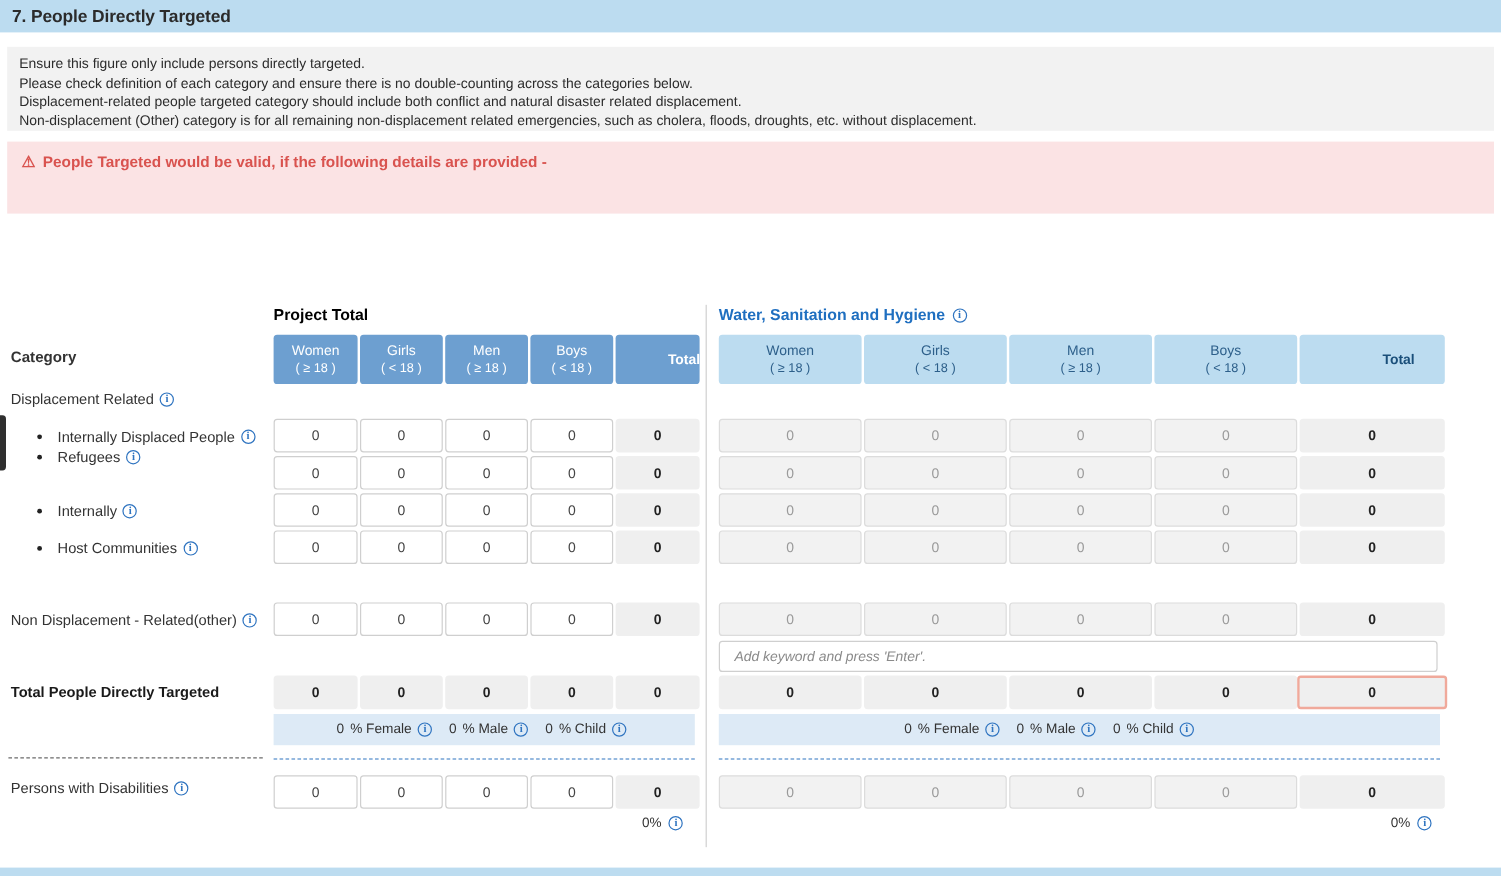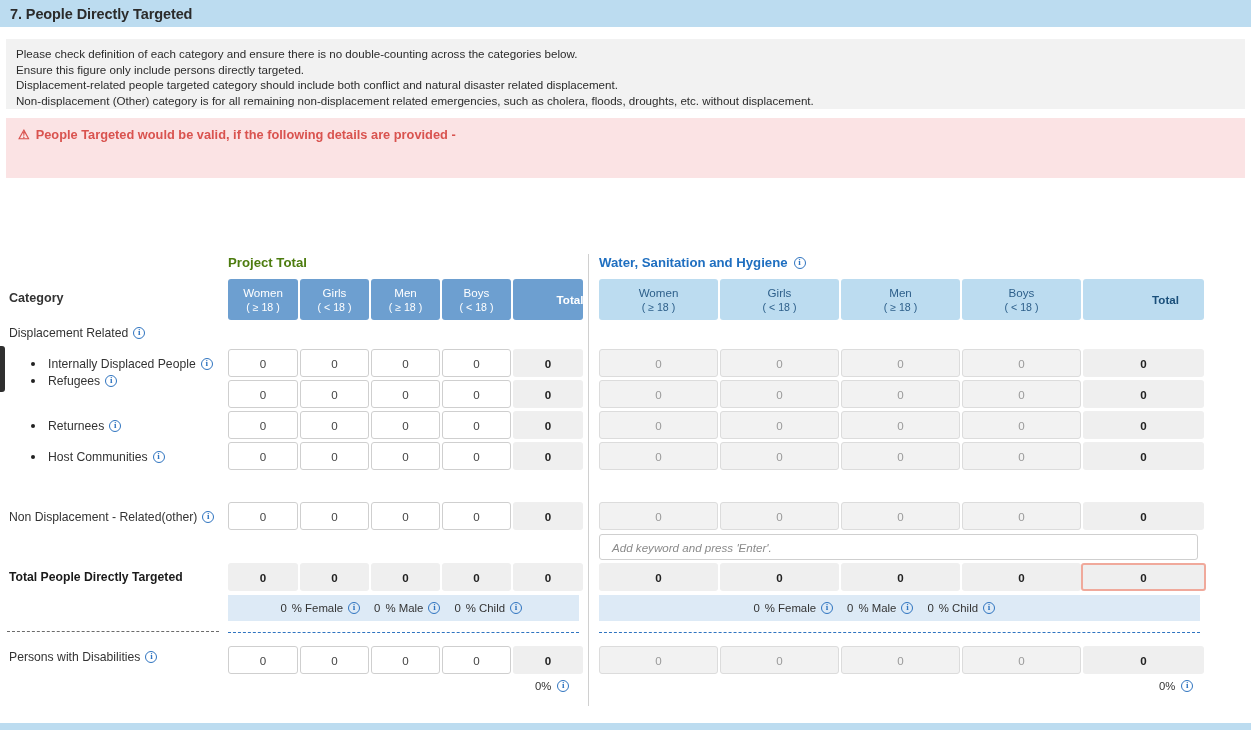--- a/index.html
+++ b/index.html
@@ -103,21 +103,21 @@
   
   .tbl { position: absolute; top: 0; }
   .tbl.left  { left: 228px; width: 351px; }
   .tbl.right { left: 599px; width: 601px; }
 
   .tbl-title {
     position: absolute; top: 5px; left: 0;
     display: flex; align-items: center; gap: 6px;
     font-size: 13.2px; font-weight: bold; white-space: nowrap;
   }
-  .tbl.left  .tbl-title { color: #4d7c0f; }
+  .tbl.left  .tbl-title { color: #000000; }
   .tbl.right .tbl-title { color: #1f6fc0; }
 
   .hdr-row { position: absolute; top: 29px; left: 0; display: flex; gap: 2px; }
   .hdr {
     height: 41px; display: flex; flex-direction: column;
     align-items: center; justify-content: center; border-radius: 3px;
     font-size: 11.6px; line-height: 14px; text-align: center;
   }
   .tbl.left  .hdr { background: #6d9fd0; color: #ffffff; }
   .tbl.right .hdr { background: #bcdcf0; color: #2d5f8a; }
@@ -177,22 +177,22 @@
 </head>
 <body>
 
 <div class="page">
 
   <div class="section-header">
     <span class="title">7. People Directly Targeted</span>
   </div>
 
   <div class="instructions">
+    <p>Ensure this figure only include persons directly targeted.</p>
     <p>Please check definition of each category and ensure there is no double-counting across the categories below.</p>
-    <p>Ensure this figure only include persons directly targeted.</p>
     <p>Displacement-related people targeted category should include both conflict and natural disaster related displacement.</p>
     <p>Non-displacement (Other) category is for all remaining non-displacement related emergencies, such as cholera, floods, droughts, etc. without displacement.</p>
   </div>
 
   <div class="error-panel">
     <div class="error-title">
       <span class="warn-icon">⚠</span>
       <span>People Targeted would be valid, if the following details are provided -</span>
     </div>
   </div>
@@ -217,21 +217,21 @@
       </div>
 
       <div class="lbl lbl-ref">
         <span class="bullet"></span>
         <span>Refugees</span>
         <span class="info"></span>
       </div>
 
       <div class="lbl lbl-ret">
         <span class="bullet"></span>
-        <span>Returnees</span>
+        <span>Internally</span>
         <span class="info"></span>
       </div>
 
       <div class="lbl lbl-host">
         <span class="bullet"></span>
         <span>Host Communities</span>
         <span class="info"></span>
       </div>
 
       <div class="lbl lbl-nd">

